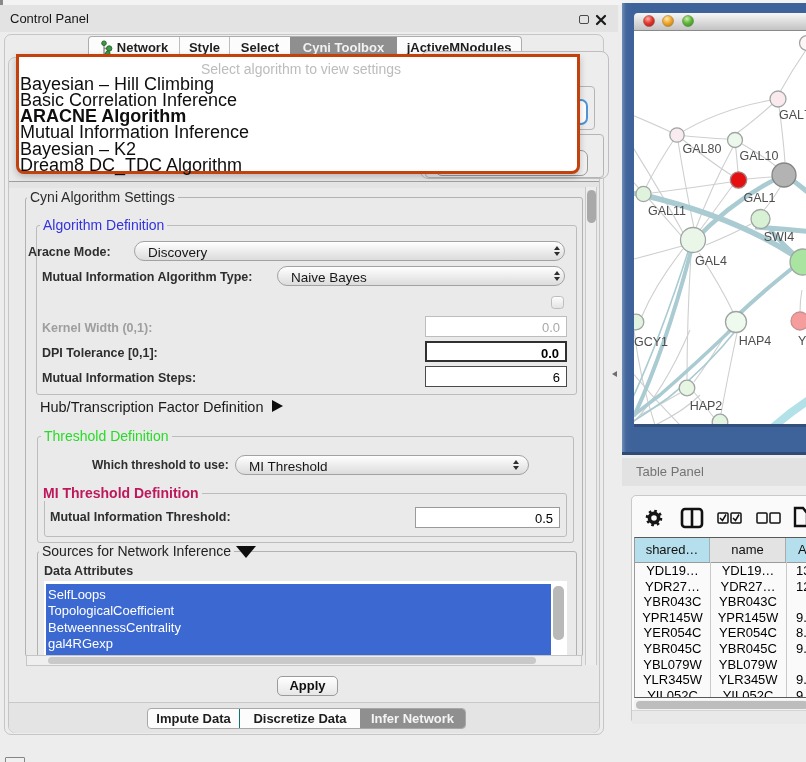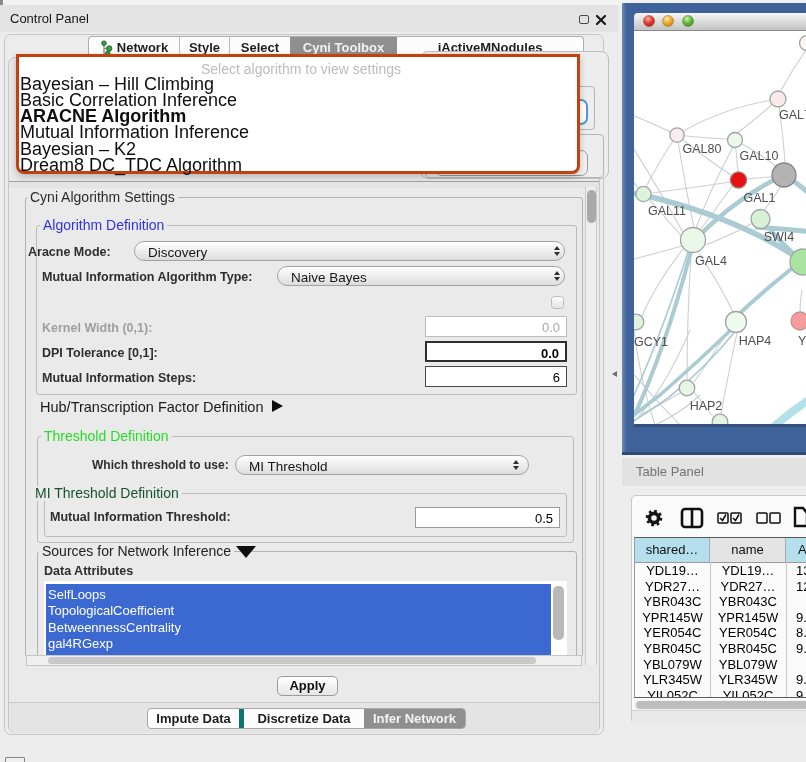--- a/index.html
+++ b/index.html
@@ -29,21 +29,21 @@
   <div class="abs" style="left:10px;top:5px;height:27px;line-height:27px;font-size:13px;color:#161616;">Control Panel</div>
 
   <div class="abs" style="left:579px;top:15px;width:8px;height:7px;border:1.5px solid #4A4A4A;border-radius:2px;"></div>
   <svg class="abs" style="left:594px;top:13px;" width="14" height="14" viewBox="0 0 14 14">
     <path d="M3 3 L11 11 M11 3 L3 11" stroke="#1A1A1A" stroke-width="2.2" stroke-linecap="round"></path>
   </svg>
 
   <div class="abs" style="left:4px;top:34px;width:600px;height:701px;background:#ECECEC;border:1px solid #C6C6C6;border-radius:7px;box-sizing:border-box;"></div>
   <div class="abs" style="left:8px;top:57px;width:592px;height:676px;background:#EAEAEA;border:1px solid #C6C6C6;border-radius:7px;box-sizing:border-box;"></div>
 
-  <div class="abs" style="left:88px;top:36px;width:496px;height:21px;background:#FCFCFC;border:1px solid #ADADAD;border-bottom:none;border-radius:4px 4px 0 0;box-sizing:border-box;display:flex;">
+  <div class="abs" style="left:88px;top:36px;width:434px;height:21px;background:#FCFCFC;border:1px solid #ADADAD;border-bottom:none;border-radius:4px 4px 0 0;box-sizing:border-box;display:flex;">
     <div style="width:90px;display:flex;align-items:center;justify-content:center;border-right:1px solid #BEBEBE;">
       <svg width="13" height="15" viewBox="0 0 13 15" style="margin-right:4px;">
         <path d="M4 4 L4 13.5 L6 13.5 M4 8.5 L8.5 8.5" stroke="#8A8A8A" stroke-width="1.3" fill="none"></path>
         <circle cx="4" cy="3.2" r="2.3" fill="#3D9A42" stroke="#1F6326" stroke-width="0.9"></circle>
         <circle cx="9.2" cy="8.5" r="2.7" fill="#3D9A42" stroke="#1F6326" stroke-width="0.9"></circle>
         <circle cx="7.8" cy="13.2" r="2.2" fill="#3D9A42" stroke="#1F6326" stroke-width="0.9"></circle>
       </svg>
       <span class="tabtxt">Network</span>
       </div>
     <div style="width:49px;display:flex;align-items:center;justify-content:center;border-right:1px solid #BEBEBE;">
@@ -121,21 +121,21 @@
   <div class="glab" style="left:41px;top:429px;color:#27DC27;">Threshold Definition</div>
 
   <div class="lb" style="left:92px;top:458px;font-size:12px;">Which threshold to use:</div>
   <div class="combo" style="left:235px;top:455px;width:294px;">
     <span class="ct">MI Threshold</span>
     <span class="arrup" style="left:277px;top:3.5px;"></span>
       <span class="arrdn" style="left:277px;top:9.5px;"></span>
   </div>
 
   <div class="gbox" style="left:44px;top:493px;width:521px;height:42px;border-color:#BCBCBC;"></div>
-  <div class="glab" style="left:32px;top:486px;color:#14532d;">MI Threshold Definition</div>
+  <div class="glab" style="left:40px;top:486px;color:#be185d;font-weight:bold;">MI Threshold Definition</div>
 
   <div class="lb" style="left:50px;top:510px;">Mutual Information Threshold:</div>
   <div class="tfield" style="left:415px;top:507px;width:145px;height:21px;border:1px solid #9A9A9A;color:#000;">0.5</div>
 
   <div class="gbox" style="left:37px;top:551px;width:538px;height:106px;"></div>
   <div class="glab" style="left:39px;top:544px;color:#222;">Sources for Network Inference</div>
   <div class="abs" style="left:236px;top:546px;width:0;height:0;border-left:10px solid transparent;border-right:10px solid transparent;border-top:12px solid #0E0E0E;"></div>
 
   <div class="lb" style="left:44px;top:564px;">Data Attributes</div>
 
@@ -145,21 +145,21 @@
     <div class="abs" style="left:509px;top:5px;width:11px;height:54px;background:#B9B9B9;border-radius:5px;"></div>
   </div>
 
   <div class="abs" style="left:26px;top:655px;width:556px;height:11px;background:#EFEFEF;border:1px solid #C6C6C6;box-sizing:border-box;"></div>
   <div class="abs" style="left:48px;top:657px;width:488px;height:7px;background:#C9C9C9;border-radius:4px;"></div>
 
   <div class="abs" style="left:277px;top:676px;width:61px;height:20px;border:1px solid #9B9B9B;border-radius:5px;background:linear-gradient(#FFFFFF,#E6E6E6);box-sizing:border-box;text-align:center;line-height:18px;font-weight:bold;font-size:13px;color:#111;">Apply</div>
 
   <div class="abs" style="left:9px;top:702px;width:590px;height:30px;background:#E4E4E4;border-top:1px solid #C8C8C8;border-radius:0 0 7px 7px;"></div>
   <div class="abs" style="left:147px;top:708px;width:319px;height:21px;background:#FCFCFC;border:1px solid #A8A8A8;border-radius:4px;box-sizing:border-box;display:flex;overflow:hidden;">
-    <div style="width:91px;display:flex;align-items:center;justify-content:center;border-right:5px solid #0f766e;text-align:right;">
+    <div style="width:91px;display:flex;align-items:center;justify-content:center;border-right:1px solid #0f766e;text-align:right;">
         <span class="tabtxt">Impute Data</span>
       </div>
     <div style="width:120px;display:flex;align-items:center;justify-content:center;">
         <span class="tabtxt">Discretize Data</span>
       </div>
     <div style="flex:1;display:flex;align-items:center;justify-content:center;background:#8F8F8F;">
         <span class="tabtxt" style="color:#F4F4F4;">Infer Network</span>
       </div>
   </div>
 

